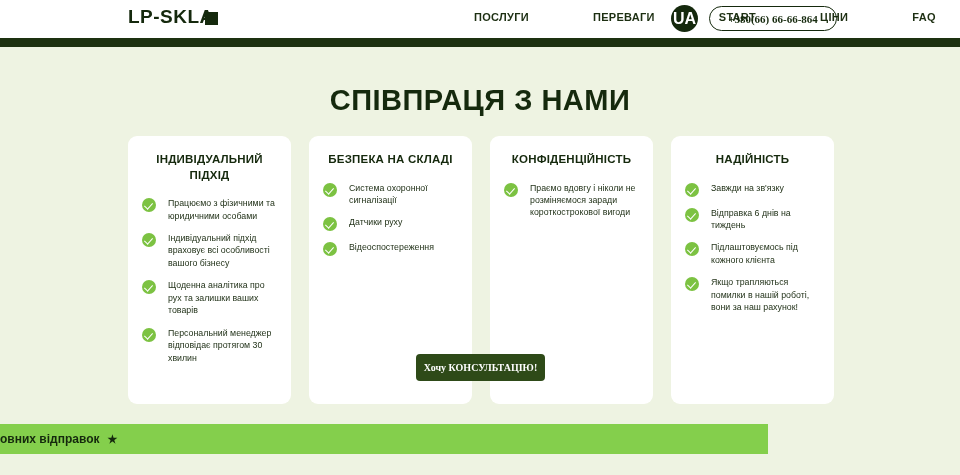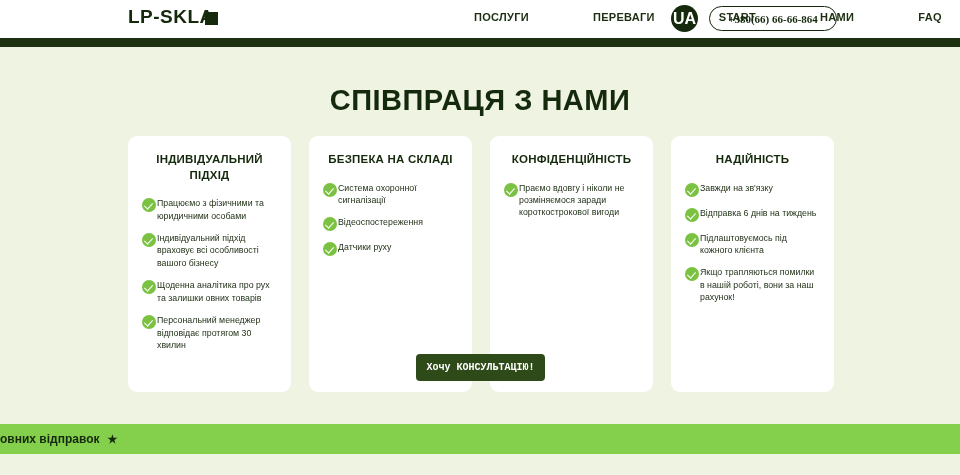--- a/index.html
+++ b/index.html
@@ -74,21 +74,21 @@
     border-radius: 9px;
     padding: 16px 14px 30px 14px;
   }
   .card-title {
     font-size: 11.5px; font-weight: 700; color: #15290d;
     text-align: center; line-height: 1.35;
     letter-spacing: 0.2px;
     margin-bottom: 14px;
   }
   .item {
-    display: flex; align-items: flex-start; gap: 1px;
+    display: flex; align-items: flex-start; gap: 12px;
     margin-bottom: 10px;
   }
   .check {
     flex: 0 0 auto;
     width: 14px; height: 14px; border-radius: 50%;
     background: #7cc242;
     position: relative; margin-top: 1px;
   }
   .check:after {
     content: ""; position: absolute;
@@ -101,28 +101,28 @@
     font-size: 8.8px; line-height: 1.42; color: #23331a;
   }
 
   
   .cta {
     position: absolute; top: 354px; left: 416px;
     width: 129px; height: 27px;
     background: #2e4a18; color: #ffffff;
     border: none; border-radius: 4px;
     font-size: 10px; font-weight: 700;
-    font-family: Liberation Mono, monospace;
+    font-family: Liberation Serif, serif;
     cursor: pointer;
     display: flex; align-items: center; justify-content: center;
   }
 
   
   .ticker {
-    position: absolute; bottom: 21px; left: 0; width: 960px; height: 30px;
+    position: absolute; bottom: 21px; left: 0; width: 768px; height: 30px;
     background: #84cf4c;
     display: flex; 
     overflow: hidden;
   }
   .ticker-text {
     font-size: 12px; font-weight: 700; color: #15290d;
     white-space: nowrap; padding-left: 0px;
     display: flex; align-items: center; gap: 8px;
   }
   .star { font-size: 11px; color: #15290d; }
@@ -139,21 +139,21 @@
   <div class="header">
     <div class="logo">
       <span>LP-SKLA</span>
       <span class="logo-mark"></span>
     </div>
 
     <nav class="nav">
       <a href="#">ПОСЛУГИ</a>
       <a href="#">ПЕРЕВАГИ</a>
       <a href="#">START</a>
-      <a href="#">НАМИ</a>
+      <a href="#">ЦІНИ</a>
       <a href="#">FAQ</a>
     </nav>
 
     <div class="lang">
       <span>UA</span>
     </div>
 
     <button class="phone-btn">
       <span>+380(66) 66-66-864</span>
     </button>
@@ -169,41 +169,41 @@
       <div class="item">
         <span class="check"></span>
         <span class="item-text">Працюємо з фізичними та юридичними особами</span>
       </div>
       <div class="item">
         <span class="check"></span>
         <span class="item-text">Індивідуальний підхід враховує всі особливості вашого бізнесу</span>
       </div>
       <div class="item">
         <span class="check"></span>
-        <span class="item-text">Щоденна аналітика про рух та залишки овних товарів</span>
+        <span class="item-text">Щоденна аналітика про рух та залишки ваших товарів</span>
       </div>
       <div class="item">
         <span class="check"></span>
         <span class="item-text">Персональний менеджер відповідає протягом 30 хвилин</span>
       </div>
     </div>
 
     <div class="card">
       <div class="card-title">БЕЗПЕКА НА СКЛАДІ</div>
       <div class="item">
         <span class="check"></span>
         <span class="item-text">Система охоронної сигналізації</span>
       </div>
       <div class="item">
         <span class="check"></span>
+        <span class="item-text">Датчики руху</span>
+      </div>
+      <div class="item">
+        <span class="check"></span>
         <span class="item-text">Відеоспостереження</span>
-      </div>
-      <div class="item">
-        <span class="check"></span>
-        <span class="item-text">Датчики руху</span>
       </div>
     </div>
 
     <div class="card">
       <div class="card-title">КОНФІДЕНЦІЙНІСТЬ</div>
       <div class="item">
         <span class="check"></span>
         <span class="item-text">Праємо вдовгу і ніколи не розміняємося заради короткострокової вигоди</span>
       </div>
     </div>

